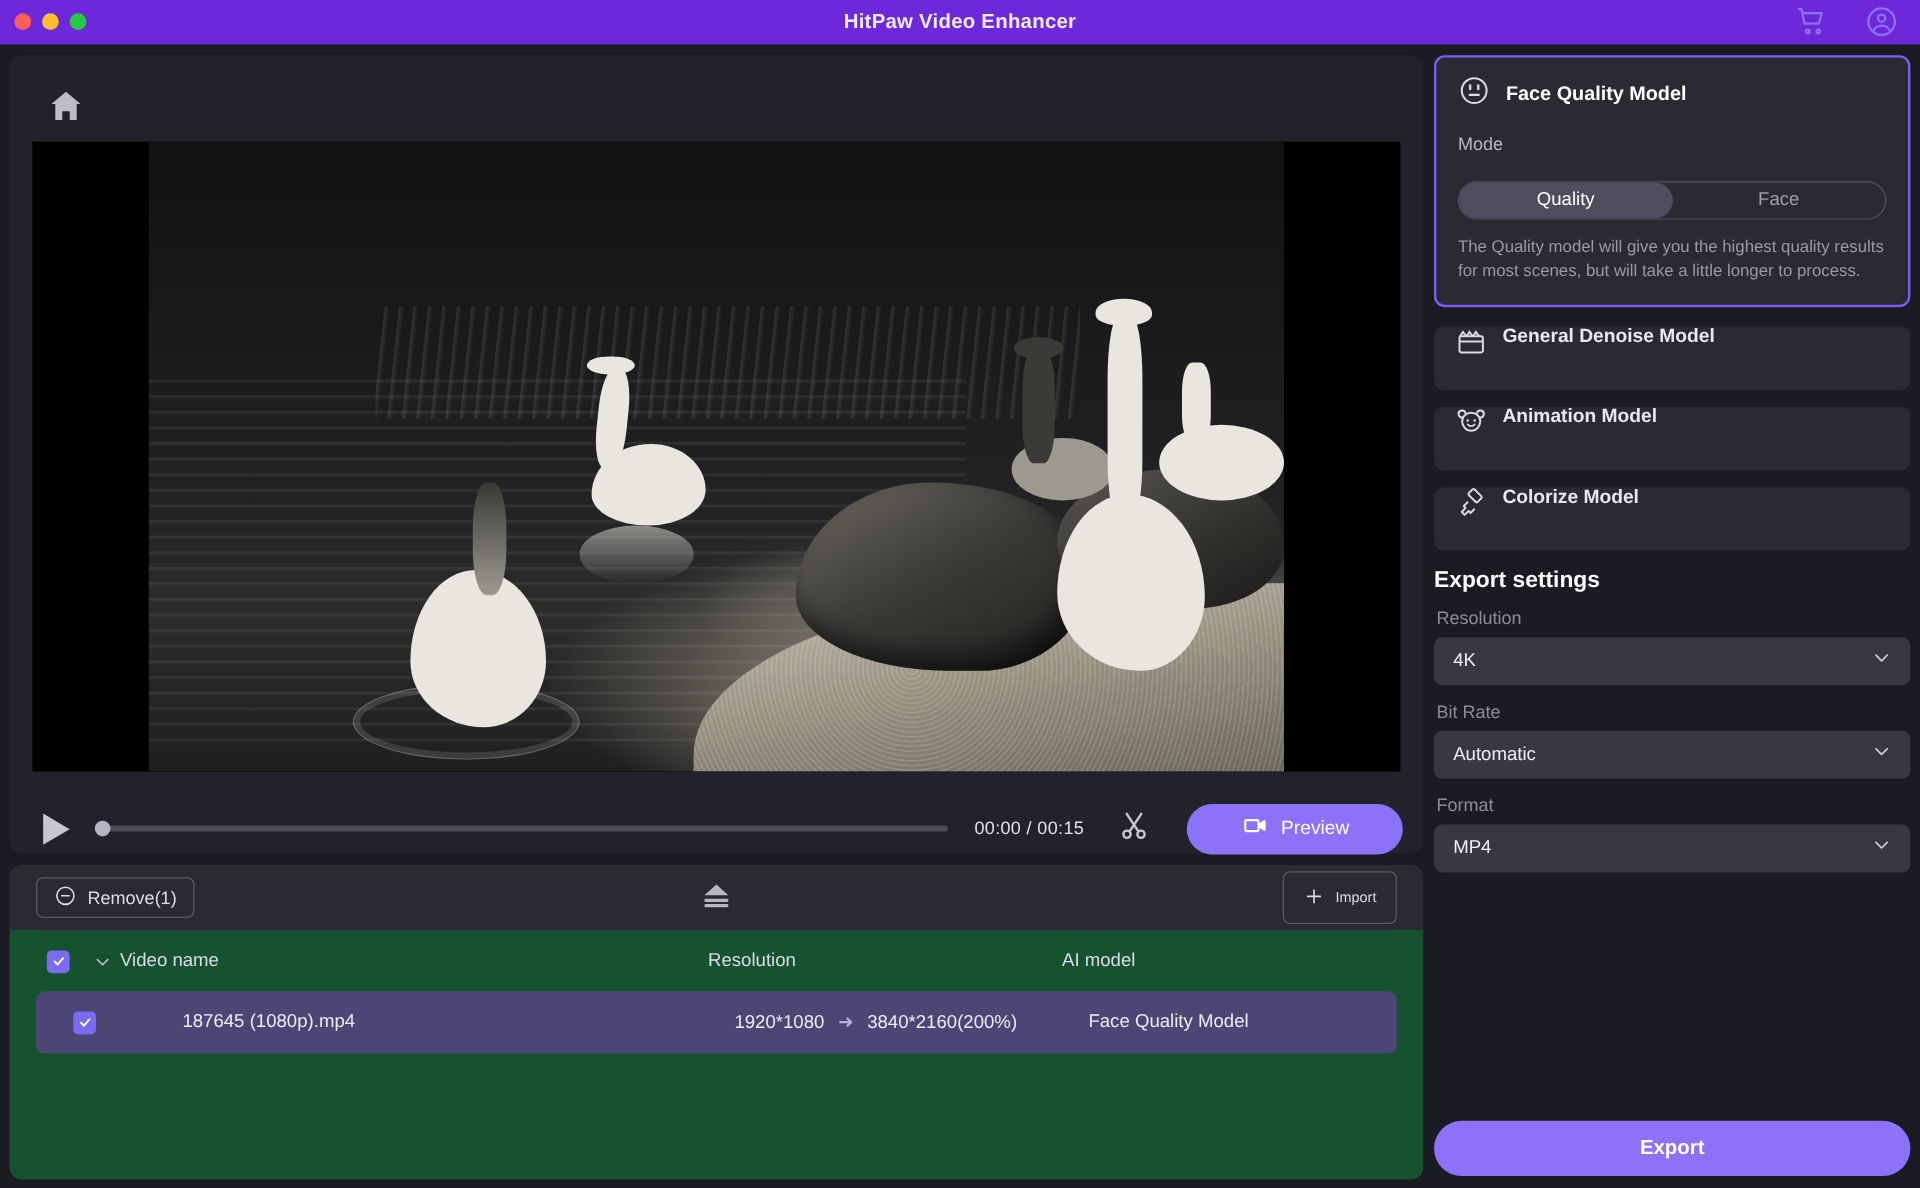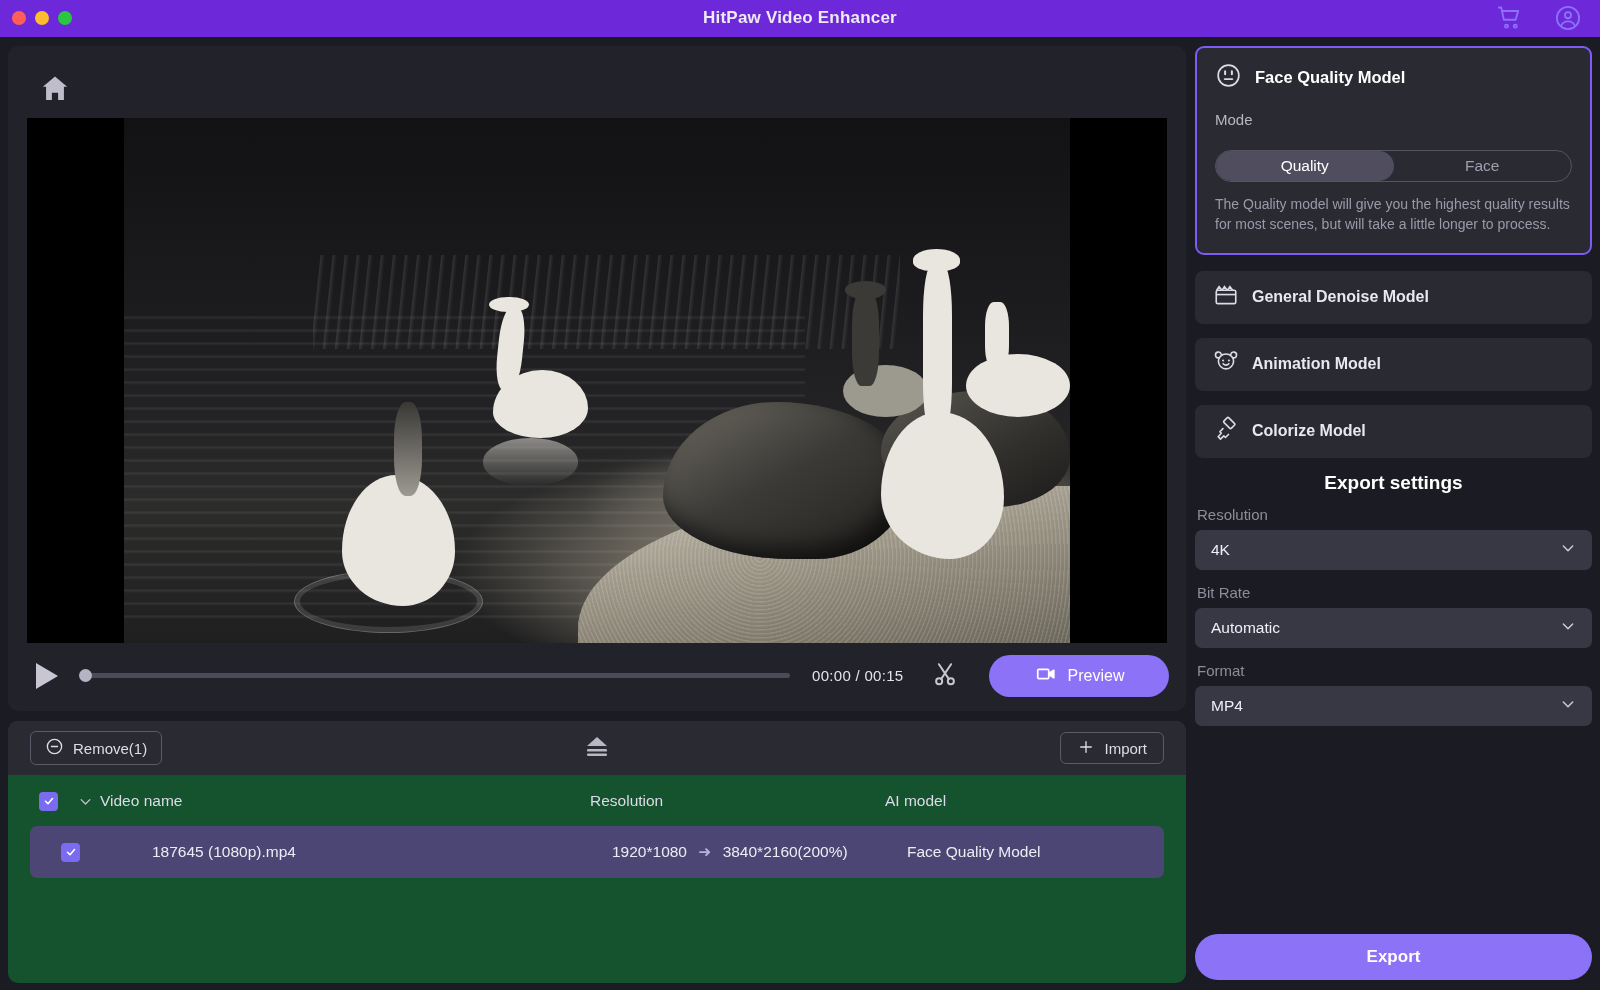--- a/index.html
+++ b/index.html
@@ -105,21 +105,21 @@
     border-radius: 50%;
   }
   .rings {
     position: absolute; left: 18%; top: 86%; width: 20%; height: 12%;
     border-radius: 50%;
     border: 1px solid rgba(235,235,235,.35);
     box-shadow: 0 0 0 4px rgba(0,0,0,0), inset 0 0 0 5px rgba(235,235,235,.14);
   }
 
   
-  .controls { position: absolute; left: 0; top: 601px; width: 1178px; height: 57px; display: flex; align-items: center; }
+  .controls { position: absolute; left: 0; top: 616px; width: 1178px; height: 57px; display: flex; align-items: center; }
   .play-btn { margin-left: 28px; width: 0; height: 0; border-left: 22px solid #c9c6d4; border-top: 13px solid transparent; border-bottom: 13px solid transparent; cursor: pointer; }
   .track { position: relative; margin-left: 22px; width: 710px; height: 5px; background: #4b4a58; border-radius: 3px; cursor: pointer; }
   .knob { position: absolute; left: -1px; top: -4px; width: 13px; height: 13px; border-radius: 50%; background: #b6b3c4; }
   .timecode { margin-left: 22px; color: #e4e2ec; font-size: 15px; letter-spacing: .3px; }
   .cut-btn { margin-left: 28px; cursor: pointer; }
   .preview-btn {
     margin-left: 30px; width: 180px; height: 42px; border-radius: 21px;
     background: #8b72f7; display: flex; align-items: center; justify-content: center;
     gap: 11px; color: #fff; font-size: 16px; cursor: pointer; border: none;
     font-family: "Liberation Sans", sans-serif;
@@ -132,23 +132,23 @@
   }
   .list-toolbar { position: relative; height: 54px; background: #2a2a33; display: flex; align-items: center; }
   .remove-btn {
     margin-left: 22px; height: 34px; padding: 0 14px; border-radius: 6px;
     border: 1px solid #5b5a68; background: transparent; color: #dedce8;
     font-size: 15px; display: flex; align-items: center; gap: 9px; cursor: pointer;
     font-family: "Liberation Sans", sans-serif;
   }
   .eject-btn { position: absolute; left: 50%; transform: translateX(-50%); cursor: pointer; }
   .import-btn {
-    position: absolute; right: 22px; height: 32px; padding: 0 16px; border-radius: 6px;
+    position: absolute; right: 22px; height: 44px; padding: 0 16px; border-radius: 6px;
     border: 1px solid #5b5a68; background: transparent; color: #dedce8;
-    font-size: 15px; display: flex; align-items: center; gap: 9px; cursor: pointer;
+    font-size: 12px; display: flex; align-items: center; gap: 9px; cursor: pointer;
     font-family: "Liberation Sans", sans-serif;
   }
   .apply-row { height: 48px; display: flex; align-items: center; padding-left: 26px; gap: 13px; }
   .switch { width: 44px; height: 23px; border-radius: 12px; background: #8a8798; position: relative; cursor: pointer; flex: none; }
   .switch .thumb { position: absolute; left: 2px; top: 2px; width: 19px; height: 19px; border-radius: 50%; background: #fff; }
   .apply-label { color: #e0dee9; font-size: 15.5px; }
   .divider { margin: 0 26px; height: 1px; background: #3a3946; }
   .tbl-head { height: 50px; display: flex; align-items: center; color: #dddbe7; font-size: 15.5px; }
   .tbl-row {
     margin: 0 22px; height: 52px; display: flex; align-items: center;
@@ -172,29 +172,29 @@
   .model-head { display: flex; align-items: center; gap: 13px; color: #fff; font-size: 16.5px; font-weight: 700; }
   .mode-label { color: #b8b6c4; font-size: 15px; margin: 18px 0 22px 0; }
   .seg {
     height: 32px; border-radius: 16px; border: 1px solid #55535f; display: flex; overflow: hidden;
   }
   .seg > div { flex: 1; display: flex; align-items: center; justify-content: center; font-size: 15.5px; cursor: pointer; }
   .seg .on { background: #4f4d5e; color: #fff; border-radius: 16px; }
   .seg .off { color: #a09eae; }
   .model-desc { color: #9b99a8; font-size: 14px; line-height: 1.42; margin-top: 13px; }
   .model-item {
-    height: 53px; border-radius: 8px; background: #2a2a33; display: flex; align-items: center;
+    height: 53px; border-radius: 8px; background: #2a2a33; display: flex; align-items: flex-start;
     gap: 13px; padding-left: 18px; color: #e9e7f1; font-size: 16px; font-weight: 700;
     margin-bottom: 14px; cursor: pointer;
   }
   .add-model {
     height: 53px; border-radius: 8px; background: #45434f; display: flex; align-items: center;
     justify-content: center; gap: 11px; color: #dddbe6; font-size: 16px; cursor: pointer; margin-bottom: 18px;
   }
-  .export-title { color: #fff; font-size: 19px; font-weight: 700; margin-bottom: 12px; text-align: center; }
+  .export-title { color: #fff; font-size: 19px; font-weight: 700; margin-bottom: 12px; }
   .field-label { color: #8e8c9b; font-size: 15px; margin: 0 0 7px 2px; }
   .select {
     height: 40px; border-radius: 7px; background: #383744; display: flex; align-items: center;
     padding: 0 16px; color: #f0eef7; font-size: 15.5px; justify-content: space-between;
     margin-bottom: 14px; cursor: pointer;
   }
   .export-btn {
     position: absolute; left: 0; bottom: 6px; width: 397px; height: 46px; border-radius: 23px;
     background: #8b72f7; color: #fff; font-size: 17px; font-weight: 700; border: none;
     display: flex; align-items: center; justify-content: center; cursor: pointer;

